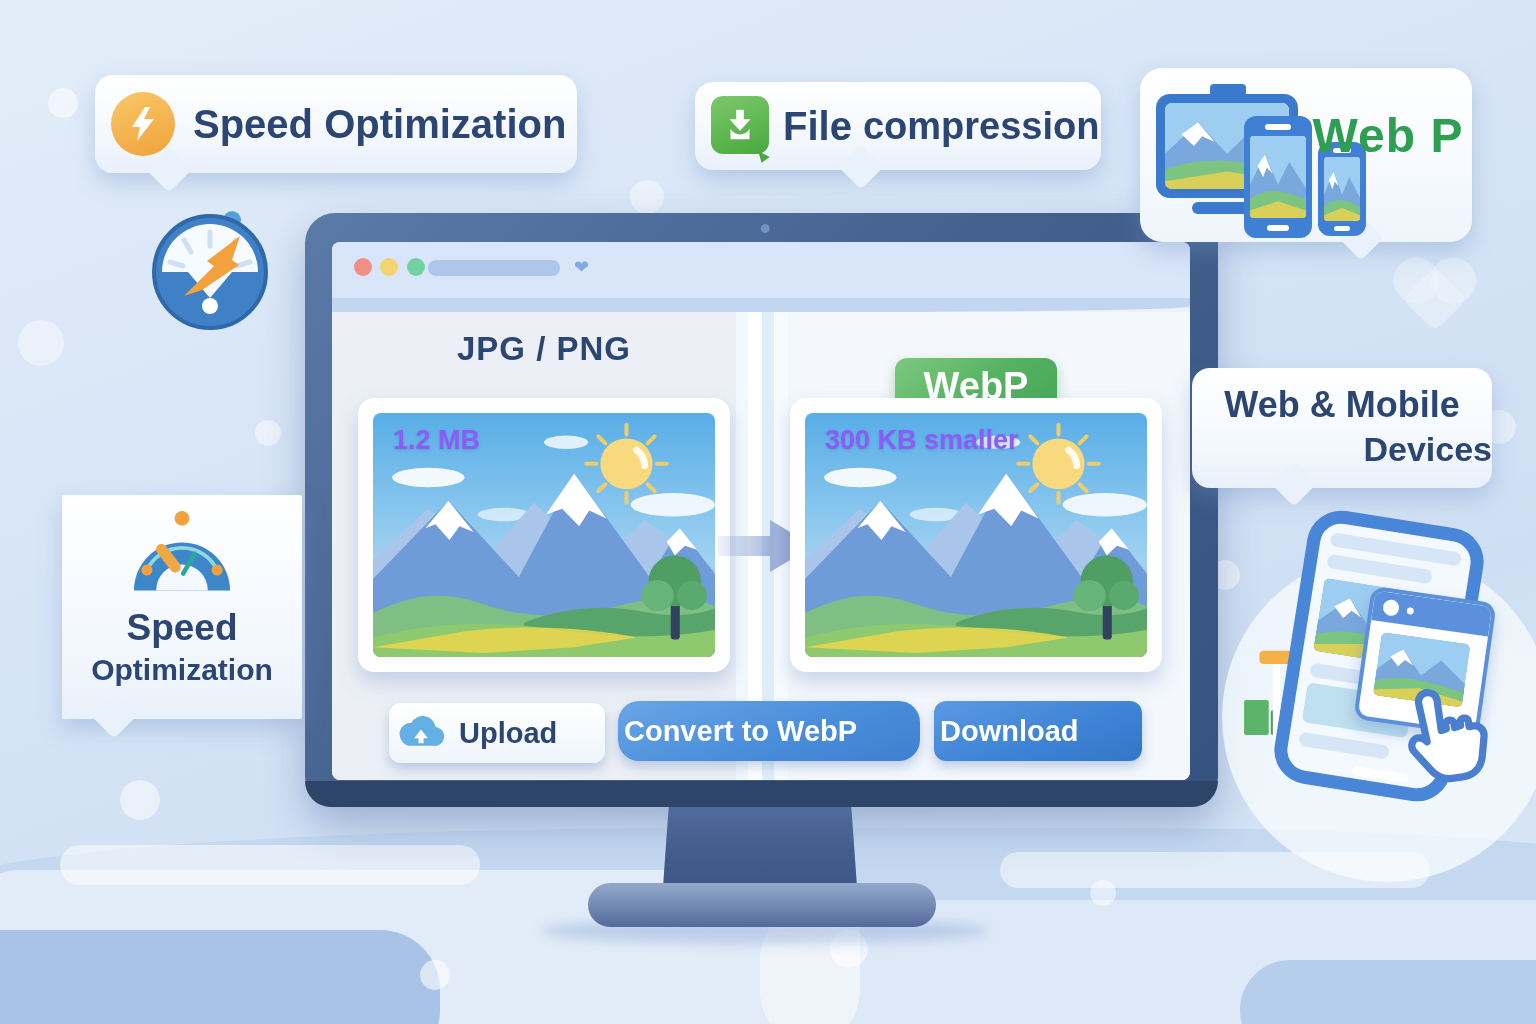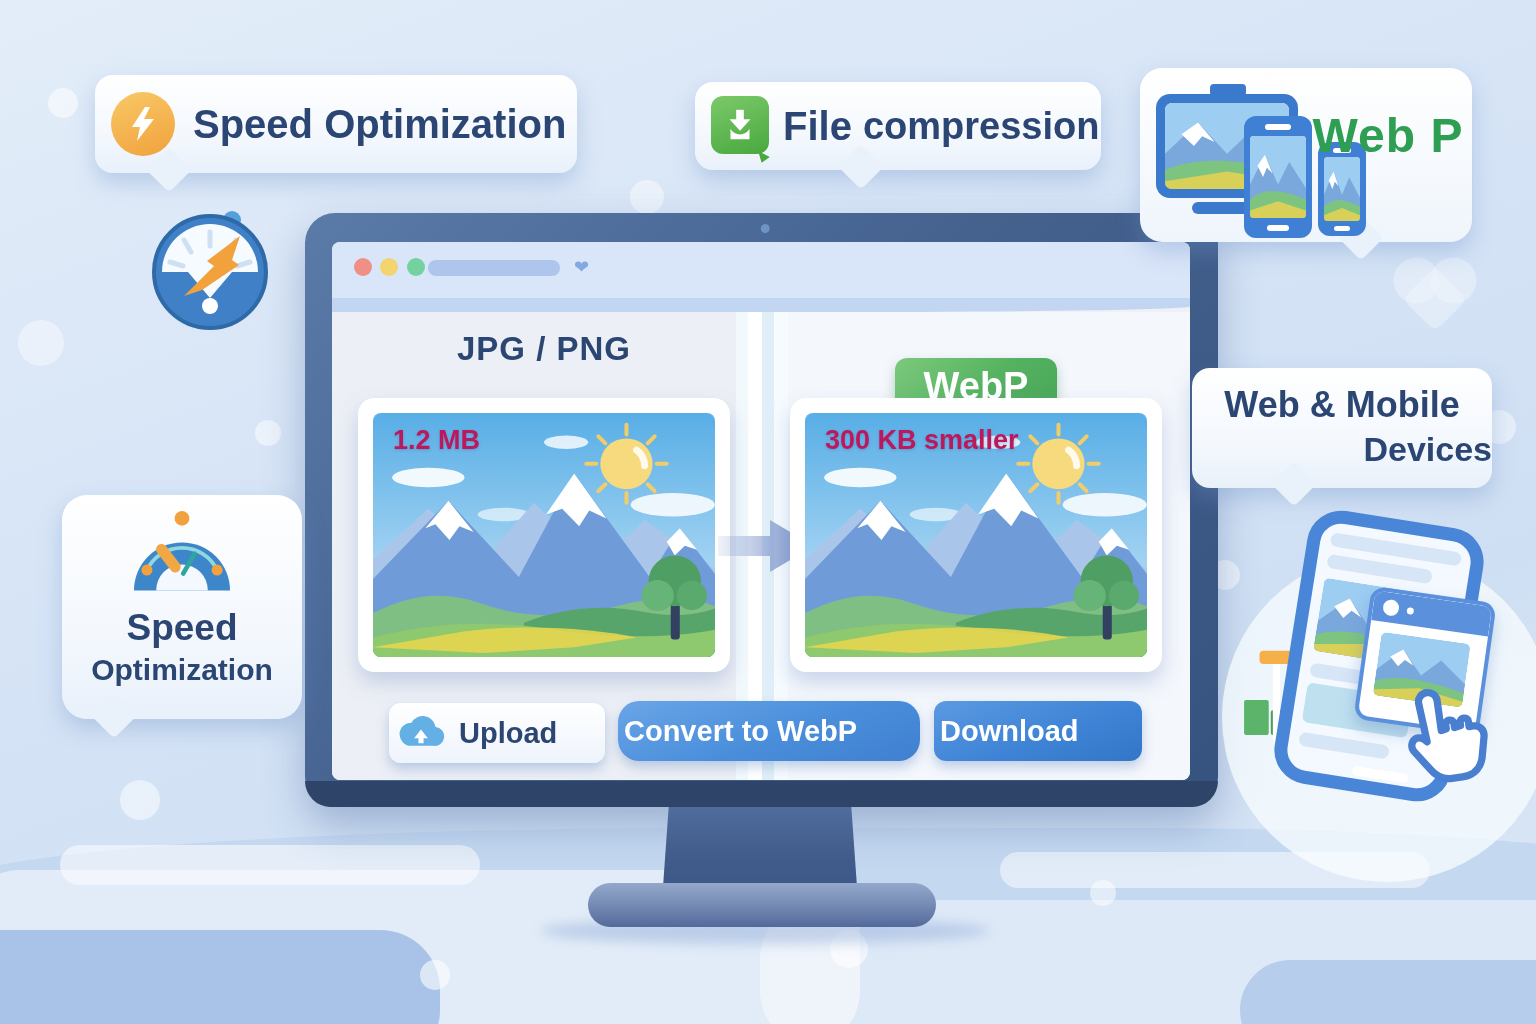--- a/index.html
+++ b/index.html
@@ -34,21 +34,21 @@
   .chev{position:absolute;left:242px;top:14px;font-size:18px;font-weight:700;color:#84a8e0;}
   .panel-left{position:absolute;left:0;top:70px;width:430px;bottom:0;background:#ecefF5;}
   .panel-right{position:absolute;right:0;top:70px;width:430px;bottom:0;background:#f4f7fc;}
   .divider{position:absolute;left:404px;top:70px;width:52px;bottom:0;
     background:linear-gradient(90deg,#f2f9fd 0 12px,#ffffff 12px 26px,#dfeef7 26px 38px,#f6fbfe 38px 52px);}
   .panel-title{position:absolute;width:372px;text-align:center;font-size:33px;font-weight:700;color:#2c4673;letter-spacing:1px;}
   .img-card{position:absolute;width:372px;height:274px;background:#ffffff;border-radius:16px;
     box-shadow:0 10px 20px rgba(120,150,200,.35);padding:0;}
   .landscape{position:absolute;left:15px;top:15px;right:15px;bottom:15px;border-radius:8px;overflow:hidden;}
   .landscape svg{position:absolute;left:0;top:0;width:100%;height:100%;}
-  .size-label{position:absolute;left:20px;top:12px;font-size:27px;font-weight:700;color:#be185d;text-shadow:0 1px 3px rgba(60,110,170,.4);}
+  .size-label{position:absolute;left:20px;top:12px;font-size:27px;font-weight:700;color:#8b5cf6;text-shadow:0 1px 3px rgba(60,110,170,.4);}
   .webp-badge{position:absolute;border-radius:12px 12px 12px 18px;
     background:linear-gradient(135deg,#7cc97c 0%,#55b261 55%,#47a658 100%);
     box-shadow:0 6px 12px rgba(80,150,100,.4);display:flex;align-items:center;justify-content:center;
     color:#ffffff;font-size:38px;font-weight:800;}
   .btn{position:absolute;height:60px;border-radius:12px;display:flex;align-items:center;
     font-size:29px;font-weight:700;box-shadow:0 6px 12px rgba(90,130,190,.35);cursor:pointer;border:none;}
   .btn-upload{background:linear-gradient(180deg,#ffffff,#eef4fc);color:#2c4673;}
   .btn-blue{background:linear-gradient(160deg,#6aa5e6 0%,#4a8edb 55%,#3f80d0 100%);color:#ffffff;}
   .btn-blue2{background:linear-gradient(160deg,#5c9ae2 0%,#3f84d6 55%,#3376c8 100%);color:#ffffff;}
   
@@ -338,21 +338,21 @@
         <line x1="86" y1="34" x2="79" y2="46"></line>
         <line x1="20" y1="56" x2="33" y2="60"></line>
         <line x1="100" y1="56" x2="87" y2="60"></line>
       </g>
       <path d="M60 92 L38 66 L82 66 Z" fill="#f6fbff"></path>
       <path d="M34 90 L64 60 L57 55 L90 30 L82 54 L89 59 L52 84 Z" fill="#f2a13c"></path>
       <circle cx="60" cy="100" r="8" fill="#ffffff"></circle>
     </svg>
   </div>
 
-  <div class="bubble" style="left:62px;top:495px;width:240px;height:224px;border-radius:25px;">
+  <div class="bubble" style="left:62px;top:495px;width:240px;height:224px;border-radius:2px;">
     <div class="tail" style="left:36px;bottom:-13px;"></div>
     <div style="position:absolute;left:60px;top:14px;width:120px;height:88px;">
       <svg viewBox="0 0 130 95" width="120" height="88">
         <path d="M13 88 A52 52 0 0 1 117 88 Z" fill="#3e86ca"></path>
         <path d="M37 88 A28 28 0 0 1 93 88 Z" fill="#f4f9ff"></path>
         <path d="M27 66 A42 42 0 0 1 103 66" stroke="#8fd8df" stroke-width="4" fill="none" stroke-linecap="round"></path>
         <circle cx="27" cy="66" r="6" fill="#f2a13c"></circle>
         <circle cx="103" cy="66" r="6" fill="#f2a13c"></circle>
         <circle cx="65" cy="10" r="8" fill="#f2a13c"></circle>
         <g transform="rotate(-38 65 72)">

